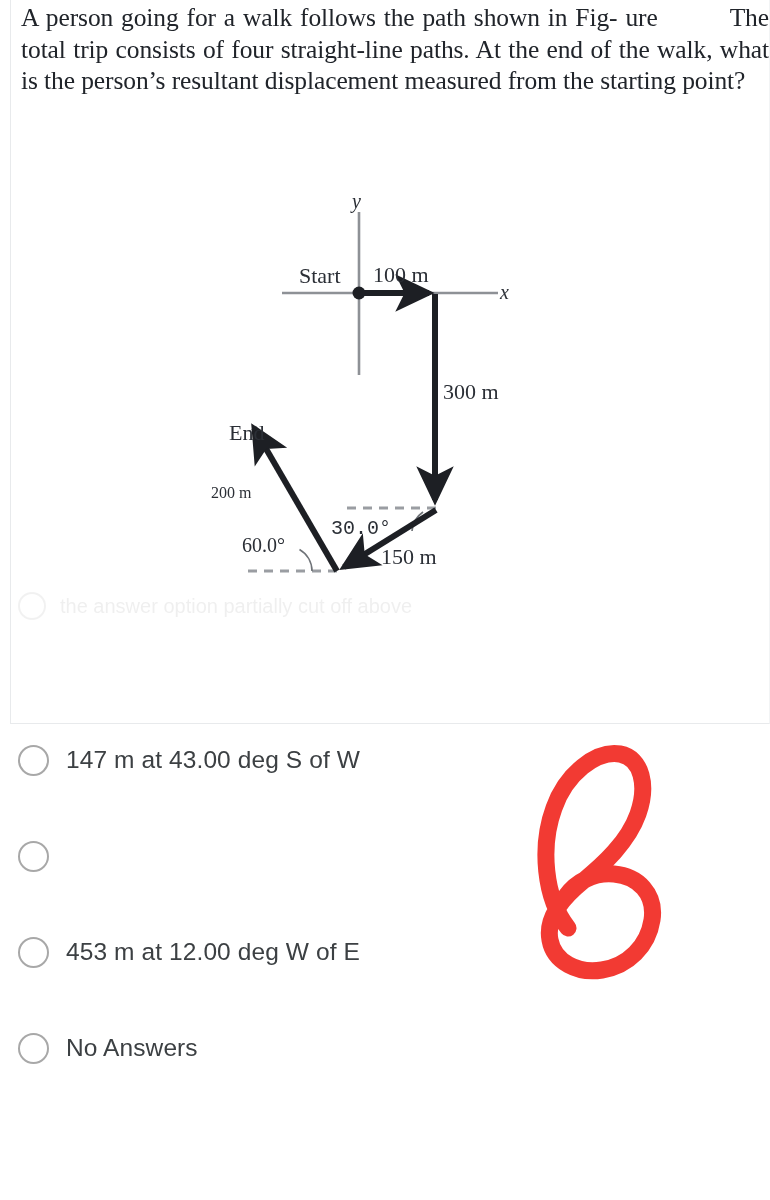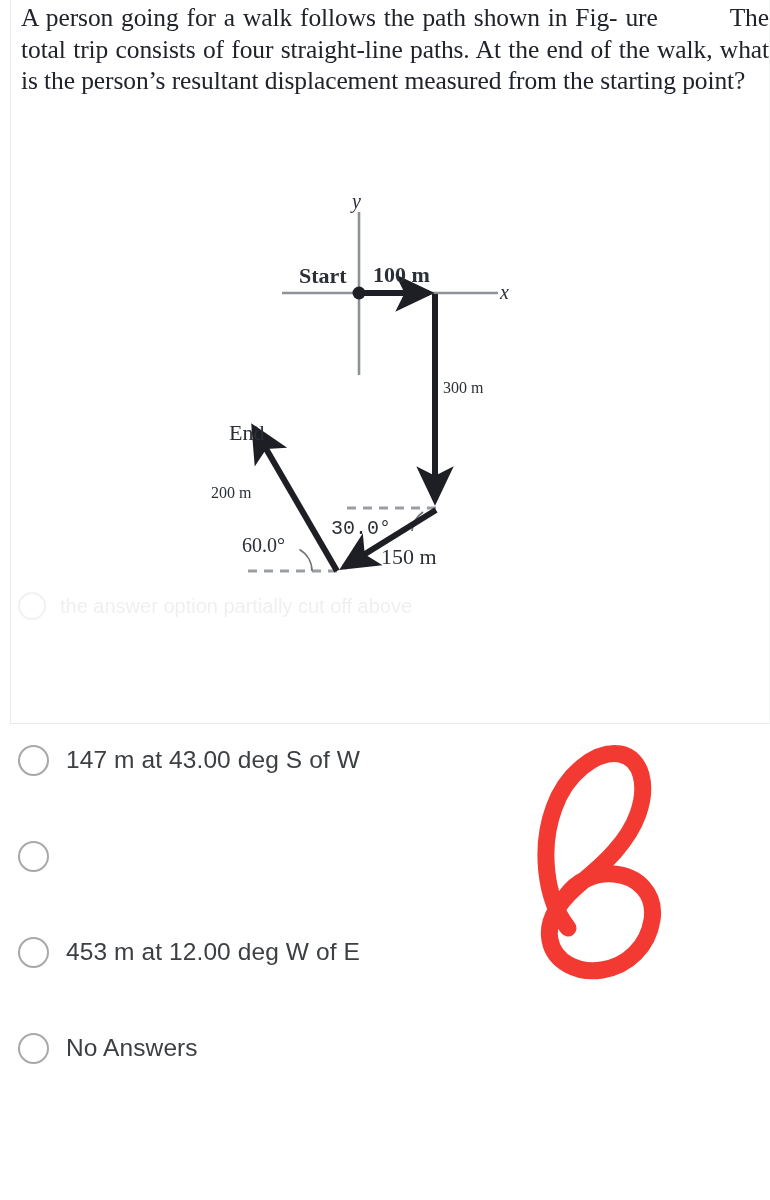--- a/index.html
+++ b/index.html
@@ -63,23 +63,23 @@
   }
 
   .fig-label {
     position: absolute;
     font-family: "Liberation Serif", serif;
     color: #2b2f36;
     white-space: nowrap;
   }
   .lbl-y      { left: 341px; top: 190px;  font-size: 20px; font-style: italic; }
   .lbl-x      { left: 489px; top: 281px;  font-size: 20px; font-style: italic; }
-  .lbl-start  { left: 288px; top: 263px;  font-size: 22px; font-weight: bold; }
-  .lbl-100    { left: 362px; top: 262px;  font-size: 22px; font-weight: bold; }
-  .lbl-300    { left: 432px; top: 379px;  font-size: 16px; }
+  .lbl-start  { left: 288px; top: 263px;  font-size: 22px; }
+  .lbl-100    { left: 362px; top: 262px;  font-size: 22px; }
+  .lbl-300    { left: 432px; top: 379px;  font-size: 22px; }
   .lbl-end    { left: 218px; top: 392px;  font-size: 22px; margin-top: 28px; }
   .lbl-200    { left: 200px; top: 484px;  font-size: 16px; }
   .lbl-150    { left: 370px; top: 544px;  font-size: 22px; }
   .lbl-60     { left: 231px; top: 534px;  font-size: 20px; }
   .lbl-30     { left: 320px; top: 517px;  font-size: 20px; font-family: Liberation Mono, monospace; }
 
   
   .faded-row {
     position: absolute;
     left: 18px;

